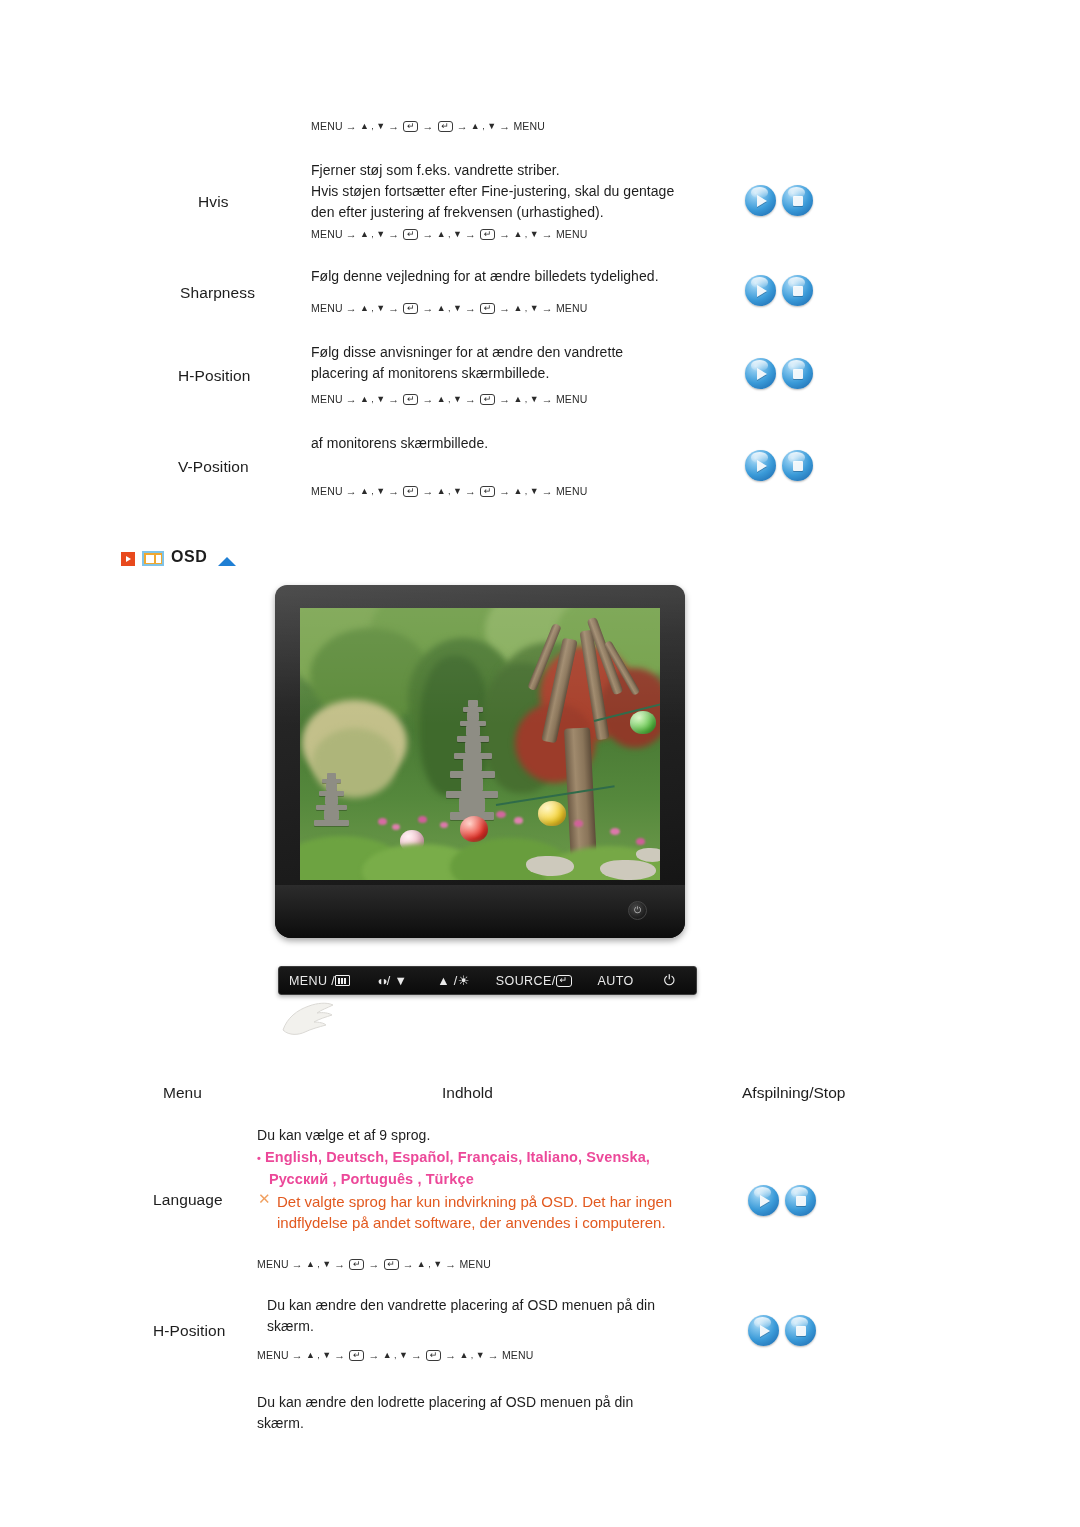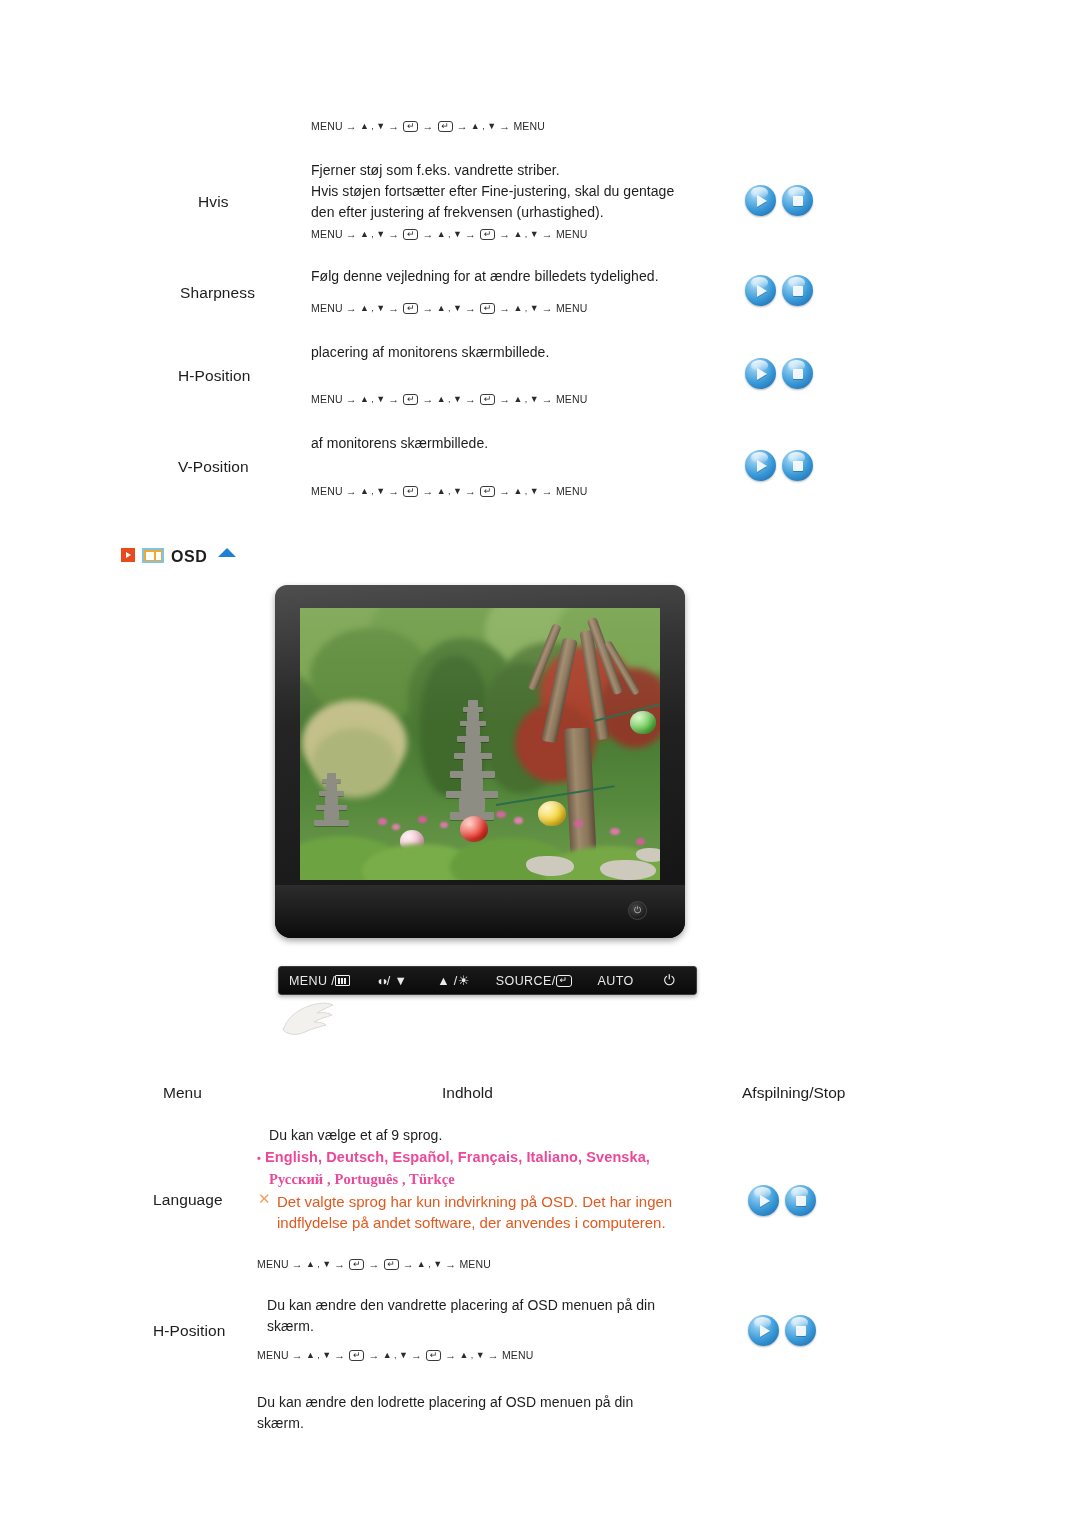--- a/index.html
+++ b/index.html
@@ -54,21 +54,21 @@
     line-height: 1;
     margin: 0 1px;
     background: #fff;
     box-sizing: border-box;
   }
 
   
   .section-header {
     position: absolute;
     display: flex;
-    align-items: flex-start;
+    align-items: flex-end;
     gap: 7px;
   }
   .sh-orange {
     width: 14px; height: 14px;
     background: #e8491d;
     display: inline-flex;
     align-items: center;
     justify-content: center;
   }
   .sh-orange::after {
@@ -395,20 +395,21 @@
     </div>
   <div class="orb">
       <span class="orb-glyph">
         <i class="glyph-stop"></i>
       </span>
     </div>
 </div>
 
 <div class="menu-label abs" style="left:178px; top:367px;">H-Position</div>
 <div class="desc abs" style="left:311px; top:342px; width:420px;">
+  <div>Følg disse anvisninger for at ændre den vandrette</div>
   <div>placering af monitorens skærmbillede.</div>
 </div>
 <div class="pathline abs" style="left:311px; top:393px;">
   <span class="tok">MENU</span>
   <span class="arr">→</span>
   <span class="tok updn">▲ , ▼</span>
   <span class="arr">→</span>
   <span class="keybox">↵</span>
   <span class="arr">→</span>
   <span class="tok updn">▲ , ▼</span>
@@ -584,26 +585,26 @@
 
 <svg class="hand-cursor" style="left:277px; top:996px;" viewBox="0 0 64 46">
   <path d="M6 34 C10 22 20 14 32 10 C40 7 50 6 56 9 C50 12 44 14 40 17 C46 16 52 17 55 19 C49 21 42 23 37 26 C42 26 47 27 49 29 C42 31 34 33 28 36 C22 39 12 40 6 34 Z" fill="#e8e6e0" stroke="#bdbab2" stroke-width="1"></path>
 </svg>
 
 <div class="col-head abs" style="left:163px; top:1084px;">Menu</div>
 <div class="col-head abs" style="left:442px; top:1084px;">Indhold</div>
 <div class="col-head abs" style="left:726px; top:1084px;margin-left:16px;">Afspilning/Stop</div>
 
 <div class="menu-label abs" style="left:153px; top:1191px;">Language</div>
-<div class="desc abs" style="left:257px; top:1125px;margin-left:12px;">Du kan vælge et af 9 sprog.</div>
+<div class="desc abs" style="left:257px; top:1125px;">Du kan vælge et af 9 sprog.</div>
 <div class="abs" style="left:257px; top:1147px;">
   <div class="lang-bullet">
     <span class="dot">•</span><span>English, Deutsch, Español, Français,  Italiano, Svenska,</span>
   </div>
-  <div class="lang-bullet" style="padding-left:12px;font-family:Liberation Serif, serif;">
+  <div class="lang-bullet" style="padding-left:12px;">
     <span>Русский , Português , Türkçe</span>
   </div>
 </div>
 <div class="note-mark" style="left:258px; top:1190px;">✕</div>
 <div class="note abs" style="left:277px; top:1191px; width:430px;">
   <div>Det valgte sprog har kun indvirkning på OSD. Det har ingen</div>
   <div>indflydelse på andet software, der anvendes i computeren.</div>
 </div>
 <div class="pathline abs" style="left:257px; top:1258px;">
   <span class="tok">MENU</span>

